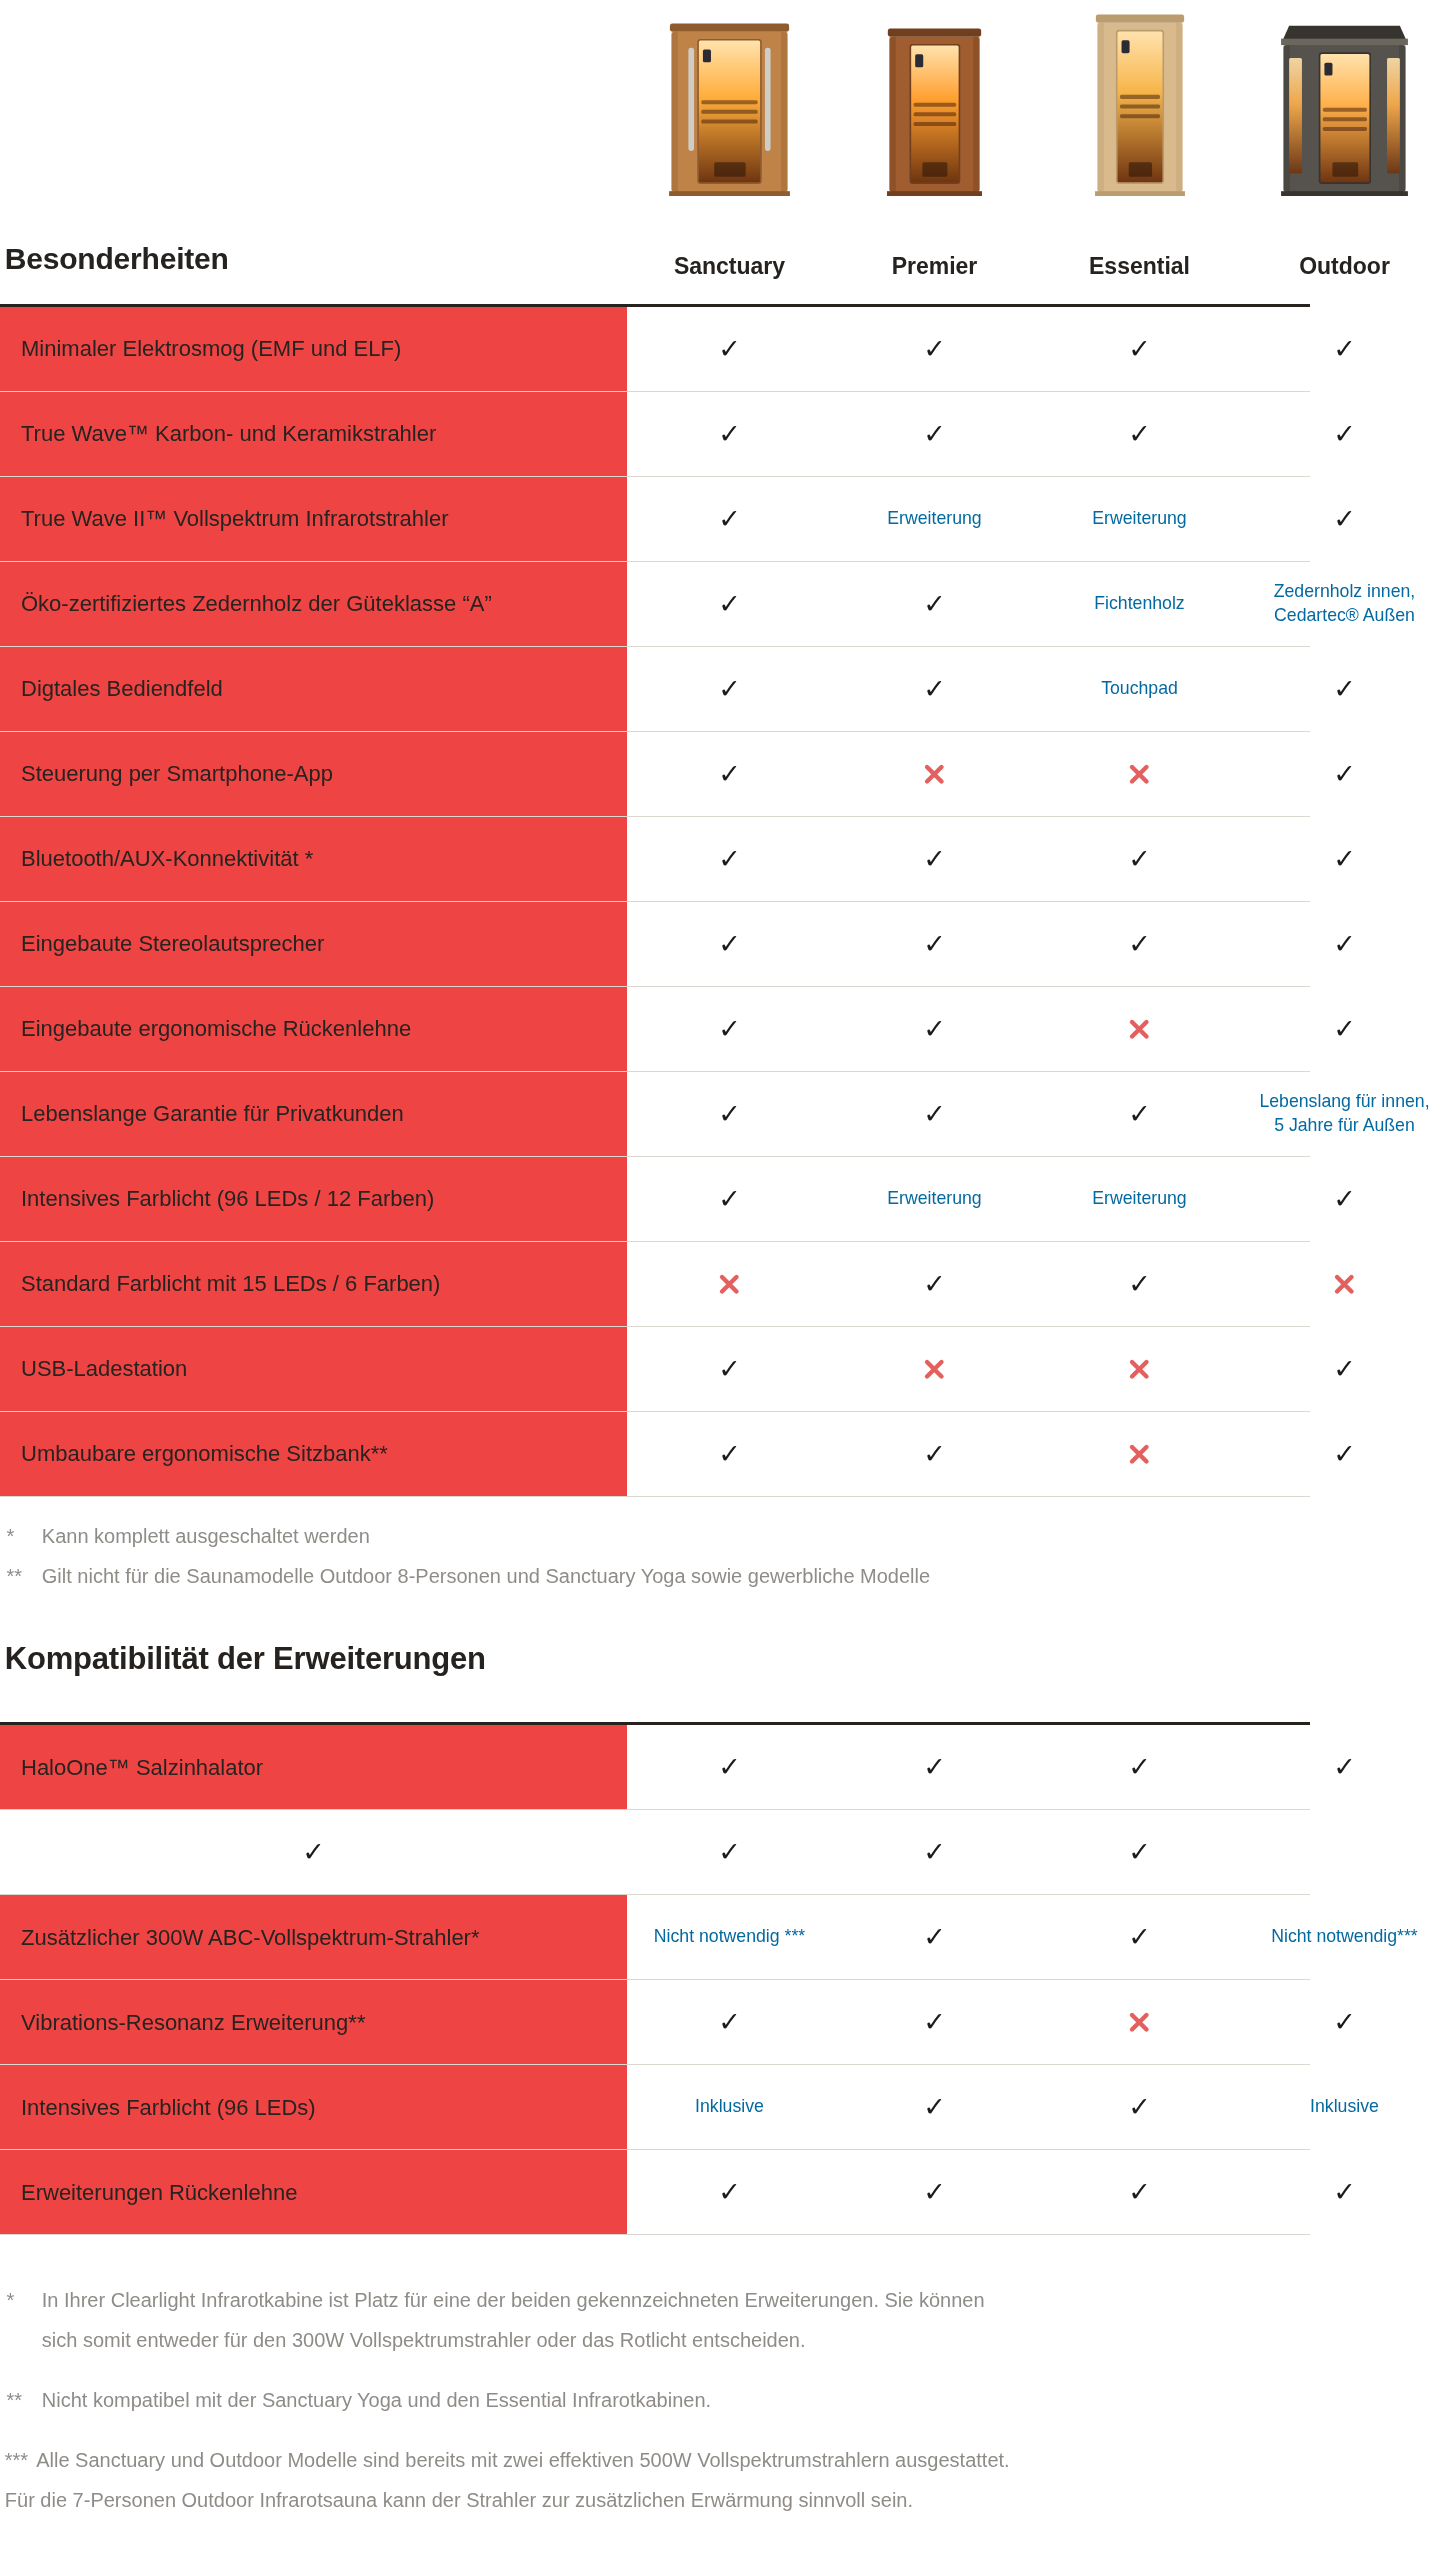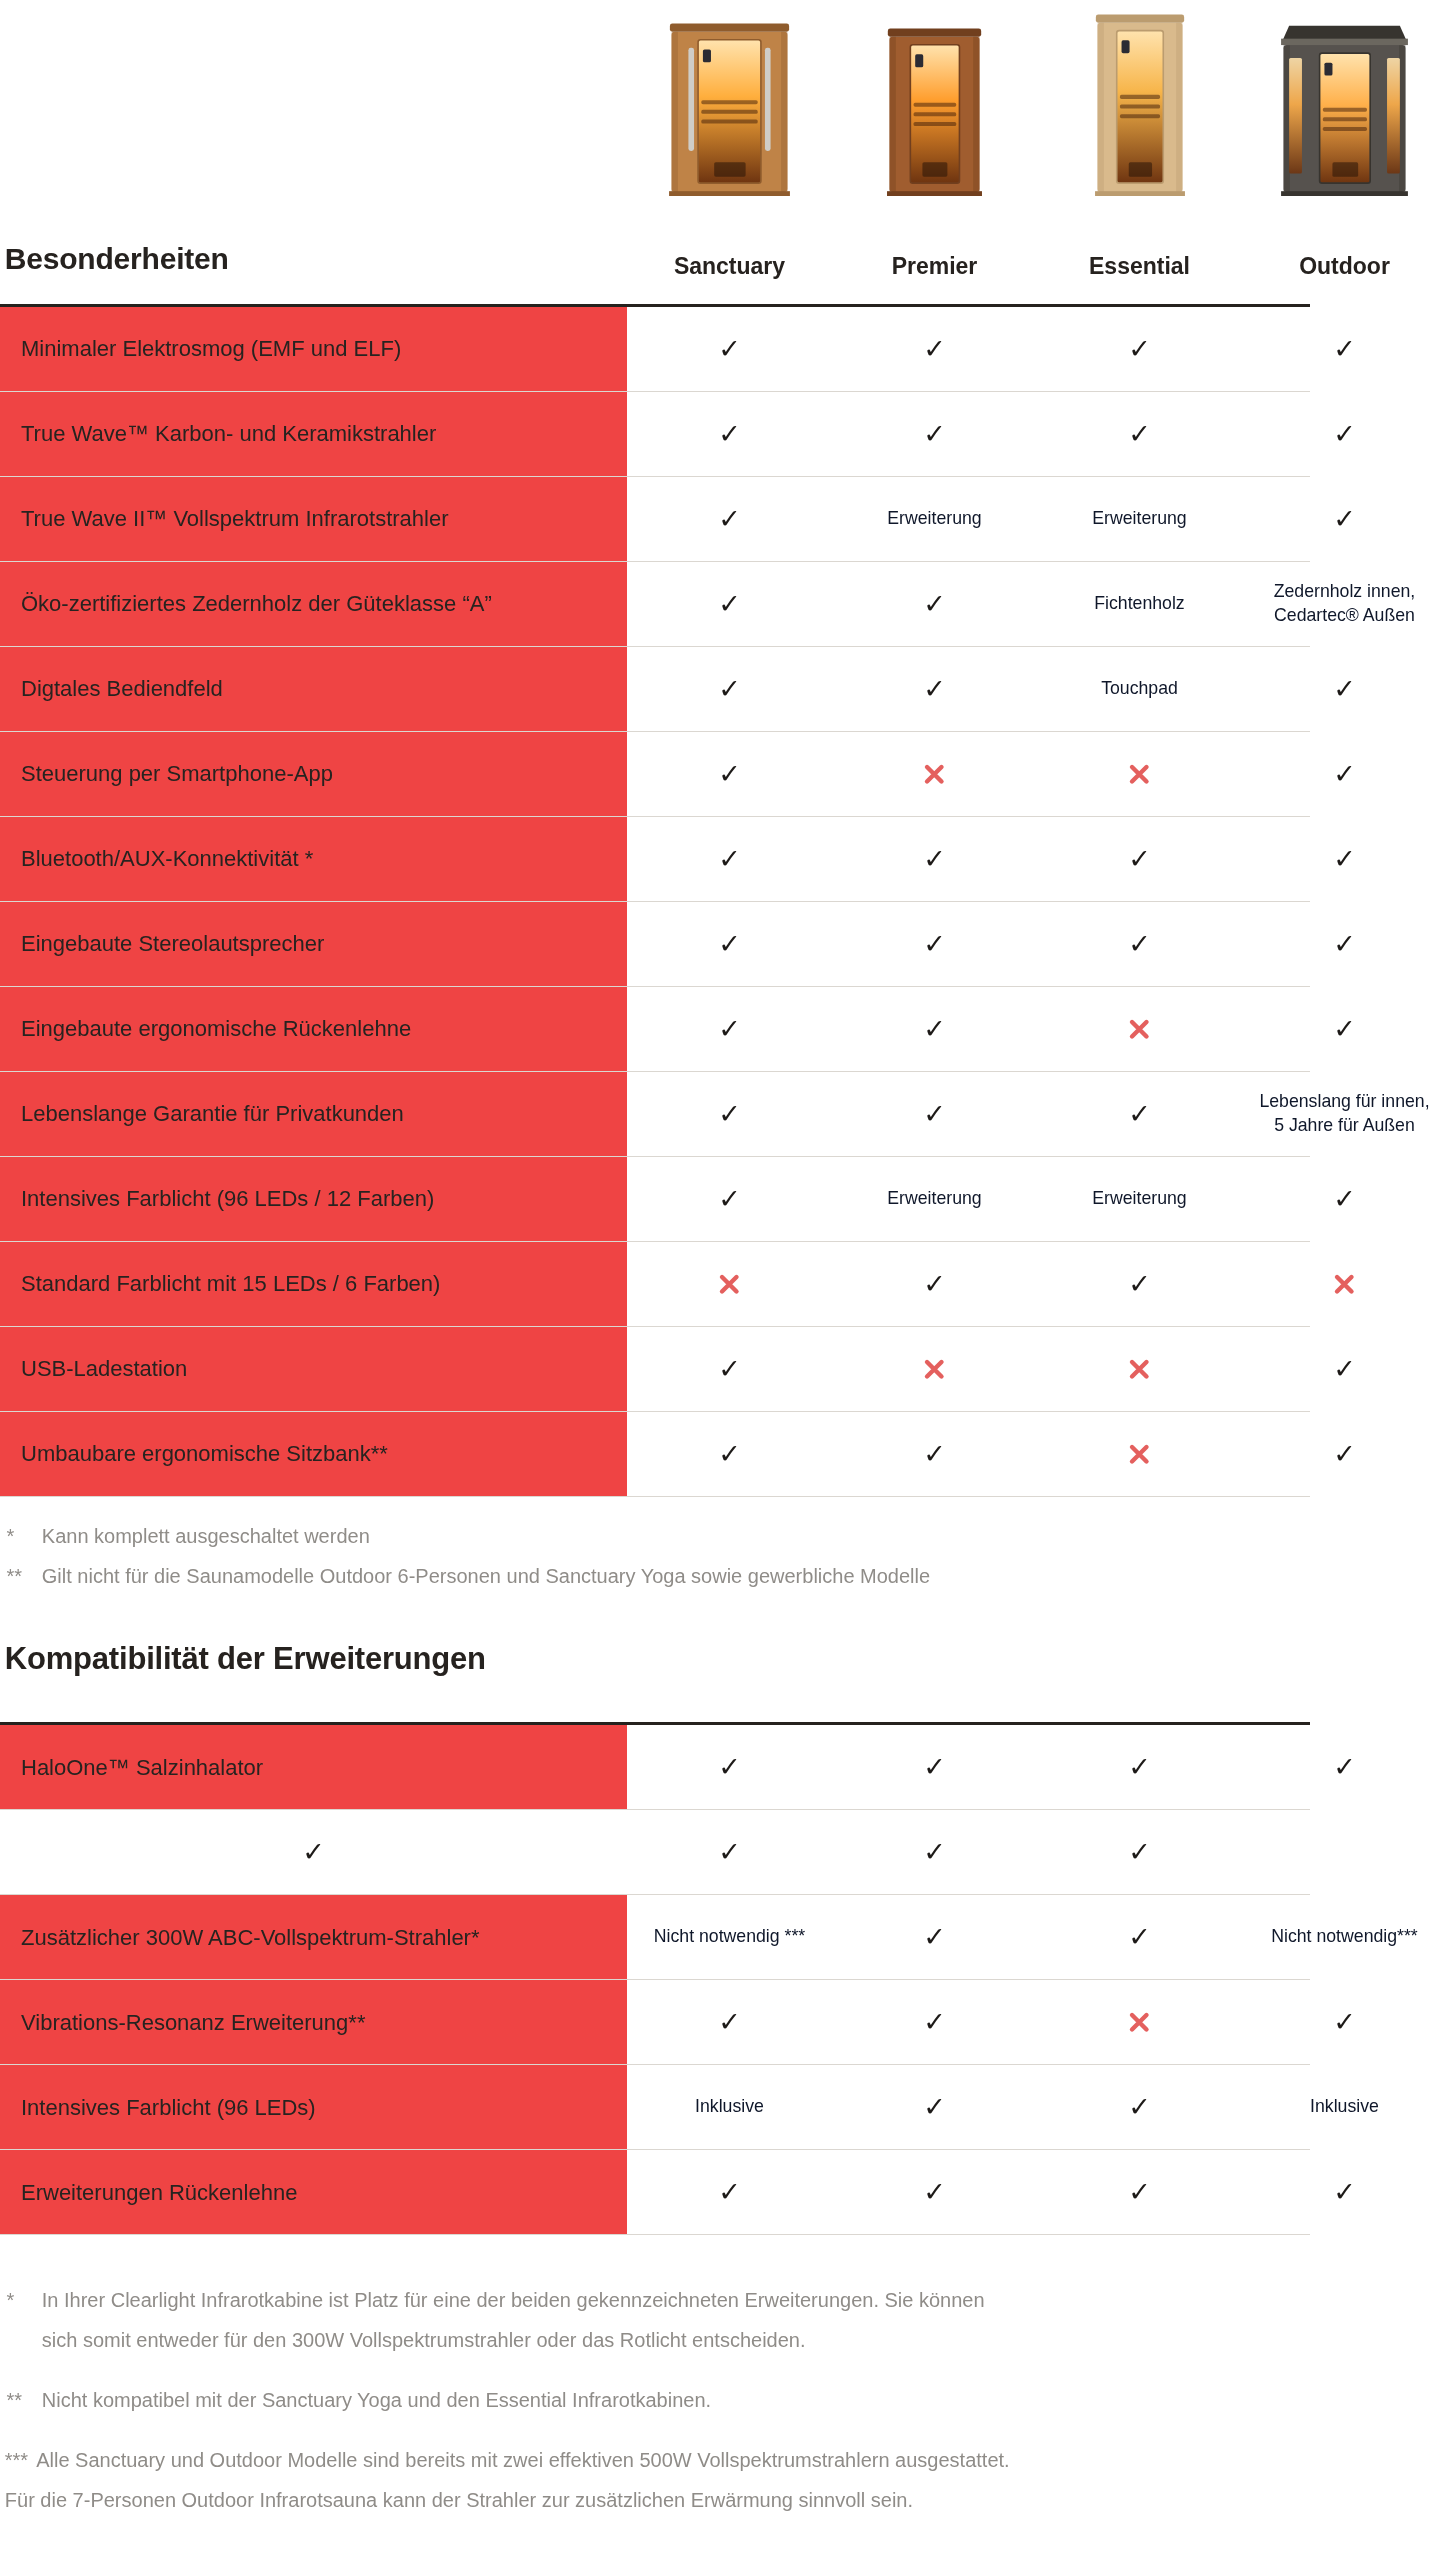--- a/index.html
+++ b/index.html
@@ -25,21 +25,21 @@
   .ctable .row{
     display:grid;grid-template-columns:627px 205px 205px 205px 205px;
     height:84px;border-bottom:0.8px solid #dbd7d1;
   }
   .cell-label{
     background:#ef4444;display:flex;align-items:center;
     padding:0 14.5px 0 21px;font-size:22px;color:#272320;line-height:1.25;
   }
   .cell-val{display:flex;align-items:center;justify-content:center;text-align:center;}
   .check{font-size:27px;line-height:1;color:#1d1a18;}
-  .cell-text{font-size:17.7px;line-height:1.35;color:#0f172a;white-space:pre-line;text-align:center;}
+  .cell-text{font-size:17.7px;line-height:1.35;color:#0369a1;white-space:pre-line;text-align:center;}
 
   
   .notes{padding-left:4.8px;}
   .notes1{margin-top:24px;}
   .notes2{margin-top:45px;}
   .note{position:relative;font-size:20px;color:#8f8c88;margin:0;}
   .notes1 .note{line-height:1.5;margin-bottom:10.4px;}
   .notes2 .note{line-height:2.0;margin-bottom:20px;}
   .note.hang{padding-left:37px;}
   .note.hang .marker{position:absolute;left:1.6px;top:0;}
@@ -385,21 +385,21 @@
           </svg>
         </div>
         <div class="cell-val">
           <span class="check">✓</span>
         </div>
       </div>
     </section>
 
   <div class="notes notes1" id="features-notes">
       <p class="note hang"><span class="marker">*</span><span class="note-text">Kann komplett ausgeschaltet werden</span></p>
-      <p class="note hang"><span class="marker">**</span><span class="note-text">Gilt nicht für die Saunamodelle Outdoor 6-Personen und Sanctuary Yoga sowie gewerbliche Modelle</span></p>
+      <p class="note hang"><span class="marker">**</span><span class="note-text">Gilt nicht für die Saunamodelle Outdoor 8-Personen und Sanctuary Yoga sowie gewerbliche Modelle</span></p>
     </div>
 
   <h2 class="section-title">Kompatibilität der Erweiterungen</h2>
 
   <section class="ctable table2" id="compat-table">
       <div class="row">
         <div class="cell-label">HaloOne™ Salzinhalator</div>
         <div class="cell-val">
           <span class="check">✓</span>
         </div>

